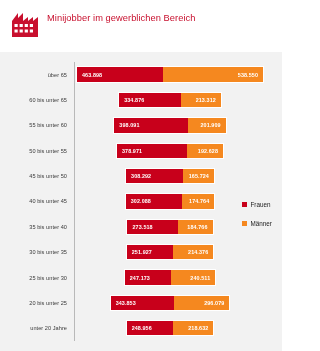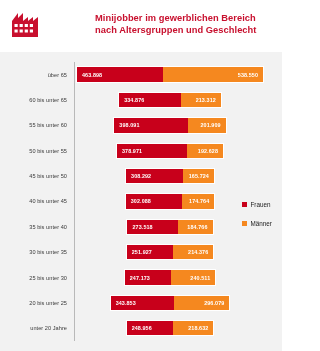--- a/index.html
+++ b/index.html
@@ -29,25 +29,24 @@
   }
   .logo{
     width:26px;height:24px;
     flex:0 0 26px;
     margin-right:9px;
     margin-top:1px;
   }
   .title{
     color:#C8102E;
     font-size:9.3px;
-    font-weight:bold;
+    font-weight:normal;
     line-height:11.6px;
     letter-spacing:0.05px;
     padding-top:1px;
-    margin-left:48px;
   }
   .title div{white-space:nowrap;}
 
   
   .card{
     position:absolute;
     left:0;top:52px;
     width:282px;height:299px;
     background:#f2f2f2;
     box-sizing:border-box;
@@ -155,21 +154,20 @@
       <rect x="7.6" y="11" width="3.2" height="3" fill="#ffffff"></rect>
       <rect x="12.7" y="11" width="3.2" height="3" fill="#ffffff"></rect>
       <rect x="17.8" y="11" width="3.2" height="3" fill="#ffffff"></rect>
       <rect x="2.5" y="16.5" width="3.2" height="3" fill="#ffffff"></rect>
       <rect x="7.6" y="16.5" width="3.2" height="3" fill="#ffffff"></rect>
       <rect x="12.7" y="16.5" width="3.2" height="3" fill="#ffffff"></rect>
       <rect x="17.8" y="16.5" width="3.2" height="3" fill="#ffffff"></rect>
     </svg>
     <div class="title">
       <div>Minijobber im gewerblichen Bereich</div>
-      <div>nach Altersgruppen und Geschlecht</div>
     </div>
   </div>
 
   <div class="card">
     <div class="plot">
       <div class="axisline"></div>
       <div class="rows" id="rows">
           <div class="row">
             <div class="axislabel">über 65</div>
             <div class="barzone">

